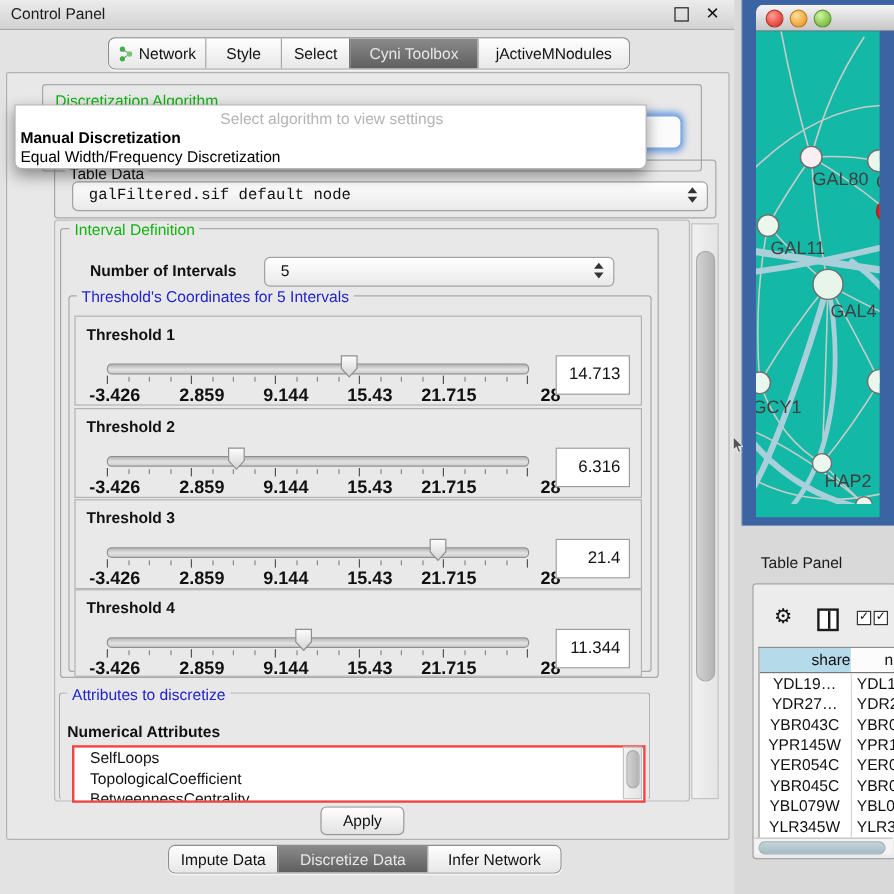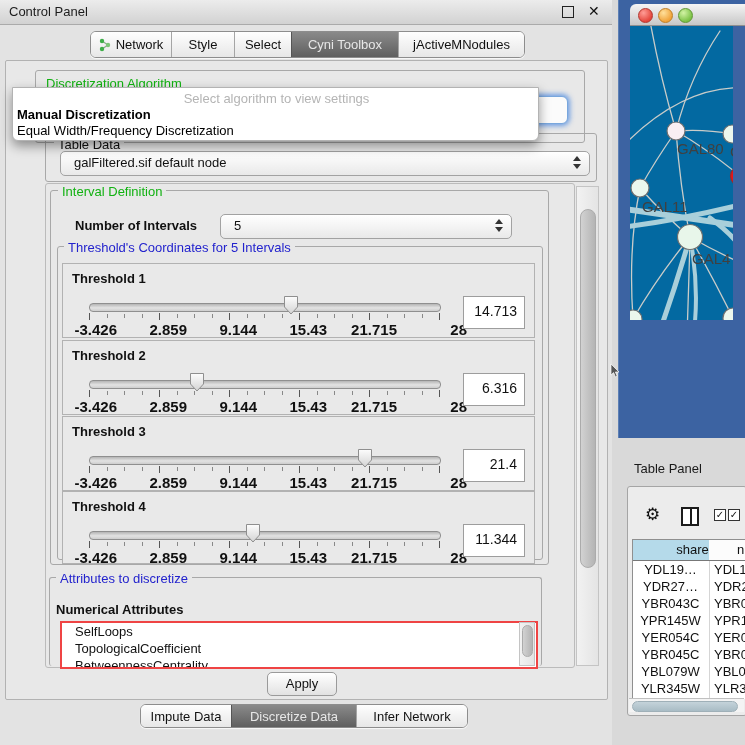--- a/index.html
+++ b/index.html
@@ -65,21 +65,21 @@
   #attr-list .li{padding-left:13px;height:17px;line-height:17px;font-size:13px;}
   .applybtn{left:267px;top:672px;width:68px;height:22px;border:1px solid #9a9a9a;border-radius:5px;
     background:linear-gradient(#ffffff,#e2e2e2);text-align:center;line-height:21px;font-size:13px;}
   
   #rightbg{left:612px;top:0;width:133px;height:745px;background:#d9d9d9;}
   #netwin{left:618px;top:0;width:127px;height:438px;background:#3c63a2;
     box-shadow:inset 1px 0 0 #5d80b5, inset -0px 0 0 #2c4a79;}
   #nettitle{position:absolute;left:12px;top:4px;right:0;height:21px;border-radius:6px 0 0 0;
     background:linear-gradient(#f5f5f5,#c7c7c7);border-bottom:1px solid #8f8f8f;}
   .light{position:absolute;top:4px;width:13px;height:13px;border-radius:50%;}
-  #netcanvas{position:absolute;left:12px;top:26px;right:12px;height:294px;background:#0369a1;overflow:hidden;}
+  #netcanvas{position:absolute;left:12px;top:26px;right:12px;height:405px;background:#14b8a6;overflow:hidden;}
   #tp-title{left:634px;top:461px;font-size:13px;color:#1a1a1a;}
   #tpanel{left:627px;top:486px;width:118px;height:228px;background:#ececec;
     border:1px solid #a5a5a5;border-radius:3px;}
   .colicon{position:absolute;width:14px;height:15px;border:2px solid #1b1b1b;background:#fff;}
   .colicon i{position:absolute;left:50%;top:0;width:2px;height:100%;background:#1b1b1b;}
   .cb{position:absolute;width:10px;height:10px;border:1.5px solid #333;background:#fff;font-size:10px;
     line-height:9px;text-align:center;font-weight:bold;color:#111;}
   #tptable{position:absolute;left:4px;top:52px;right:0;height:159px;background:#fff;
     border-left:1px solid #8f8f8f;border-top:1px solid #8f8f8f;overflow:hidden;}
   #tphead{position:absolute;left:0;top:0;width:100%;height:20px;border-bottom:1px solid #777;}
@@ -133,21 +133,21 @@
 <div class="abs" id="hidden-combo"></div>
 
 <div class="abs" id="popup">
   <div class="hint">Select algorithm to view settings</div>
   <div class="it1">Manual Discretization</div>
   <div class="it2">Equal Width/Frequency Discretization</div>
 </div>
 
 <div class="group" style="left:45px;top:133px;width:550px;height:47px;"></div>
 <div class="gtitle" style="left:54px;top:137px;background:#e8e8e8;">Table Data</div>
-<div class="combo" style="left:60px;top:151px;width:528px;height:23px;">
+<div class="combo" style="left:60px;top:151px;width:528px;height:23px;font-family:Liberation Mono, monospace;">
   <span class="val">galFiltered.sif default node</span>
   <span class="spin">
       <i class="up"></i>
       <i class="dn"></i>
     </span>
 </div>
 
 <div class="group" id="viewport"></div>
 <div class="vtrack" style="left:576px;top:186px;width:21px;height:478px;">
   <div class="vthumb" style="left:3px;top:22px;width:14px;height:357px;"></div>

